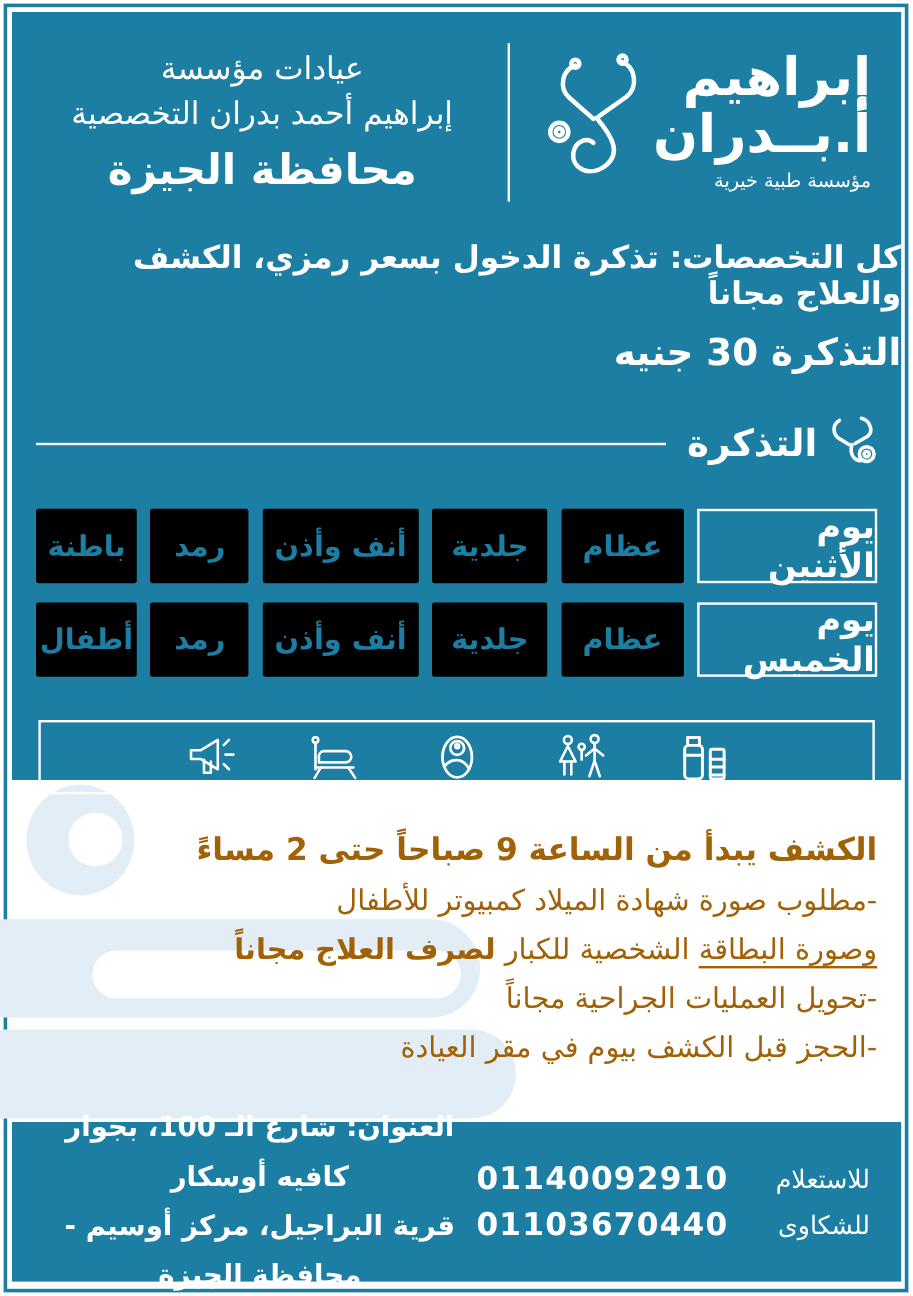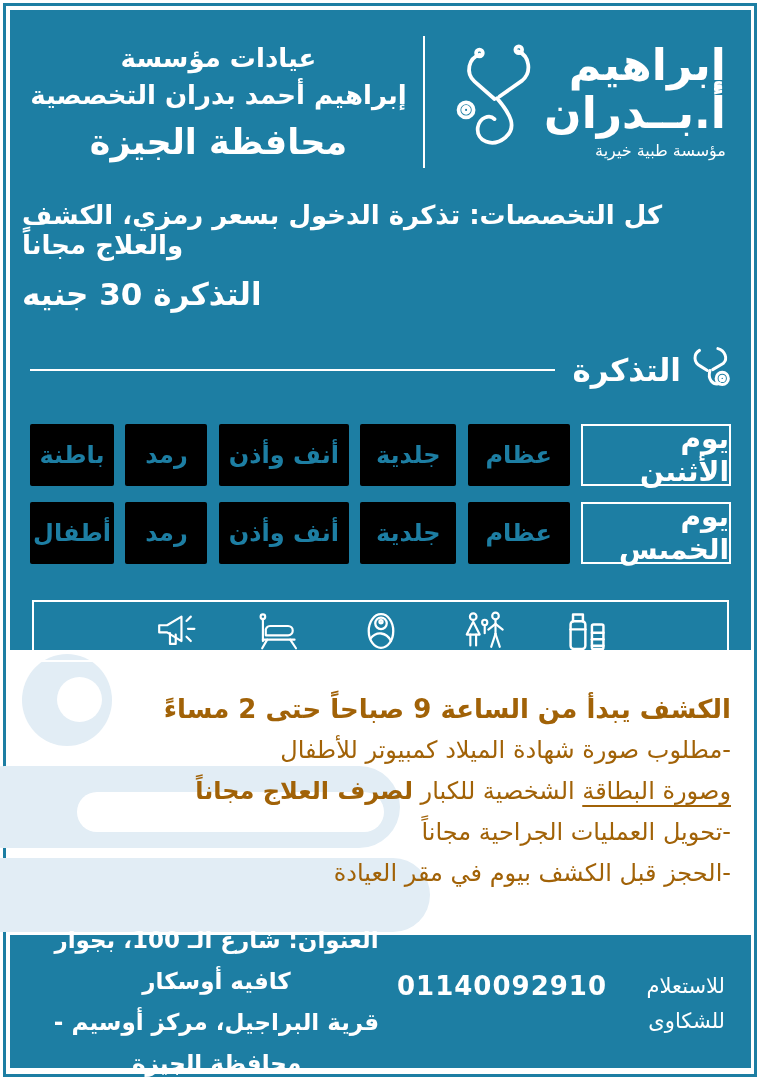--- a/index.html
+++ b/index.html
@@ -17,24 +17,24 @@
 
   .header { display:flex; direction:rtl; align-items:center; padding:26px 14px 0 14px; }
   .logo { width:302px; display:flex; direction:rtl; align-items:center; justify-content:center; gap:6px; }
   .logo-text { text-align:right; }
   .logo-name1 { font-size:44px; font-weight:bold; line-height:46px; }
   .logo-name2 { font-size:44px; font-weight:bold; line-height:50px; }
   .logo-tagline { font-size:16px; line-height:22px; margin-top:2px; }
   .logo-steth { width:92px; height:118px; flex:none; }
   .header-divider { width:2px; height:132px; background:#fff; margin:0 10px; }
   .title-block { flex:1; text-align:center; }
-  .title-line { font-size:26px; font-weight:bold; line-height:37px; }
+  .title-line { font-size:26px; font-weight:normal; line-height:37px; }
   .title-gov { font-size:35px; font-weight:bold; line-height:44px; margin-top:6px; }
 
-  .pricing { text-align:left; margin-top:32px; direction:rtl;padding-left:12px; }
+  .pricing { text-align:right; margin-top:32px; direction:rtl;padding-left:12px; }
   .pricing-line1 { font-size:26px; font-weight:bold; }
   .pricing-line2 { font-size:31px; font-weight:bold; margin-top:16px; }
 
   .spec-header { display:flex; direction:rtl; align-items:center; gap:8px; margin:34px 20px 0 20px; }
   .spec-steth { width:42px; height:48px; flex:none; }
   .spec-title { font-size:31px; font-weight:bold; }
   .spec-line { flex:1; height:2px; background:#fff; margin-right:10px; }
 
   .sched-row { display:flex; direction:rtl; justify-content:space-between; margin:30px 20px 0 20px; }
   .sched-row.second { margin-top:16px; }
@@ -234,16 +234,17 @@
       <div class="address-line">العنوان: شارع الـ 100، بجوار كافيه أوسكار</div>
       <div class="address-line">قرية البراجيل، مركز أوسيم - محافظة الجيزة</div>
     </div>
     <div class="contacts">
       <div class="contact-row">
         <div class="contact-label">للاستعلام</div>
         <div class="contact-number">01140092910</div>
       </div>
       <div class="contact-row">
         <div class="contact-label">للشكاوى</div>
+        <div class="contact-number">01103670440</div>
       </div>
     </div>
   </div>
 </div>
 
 </body></html>

